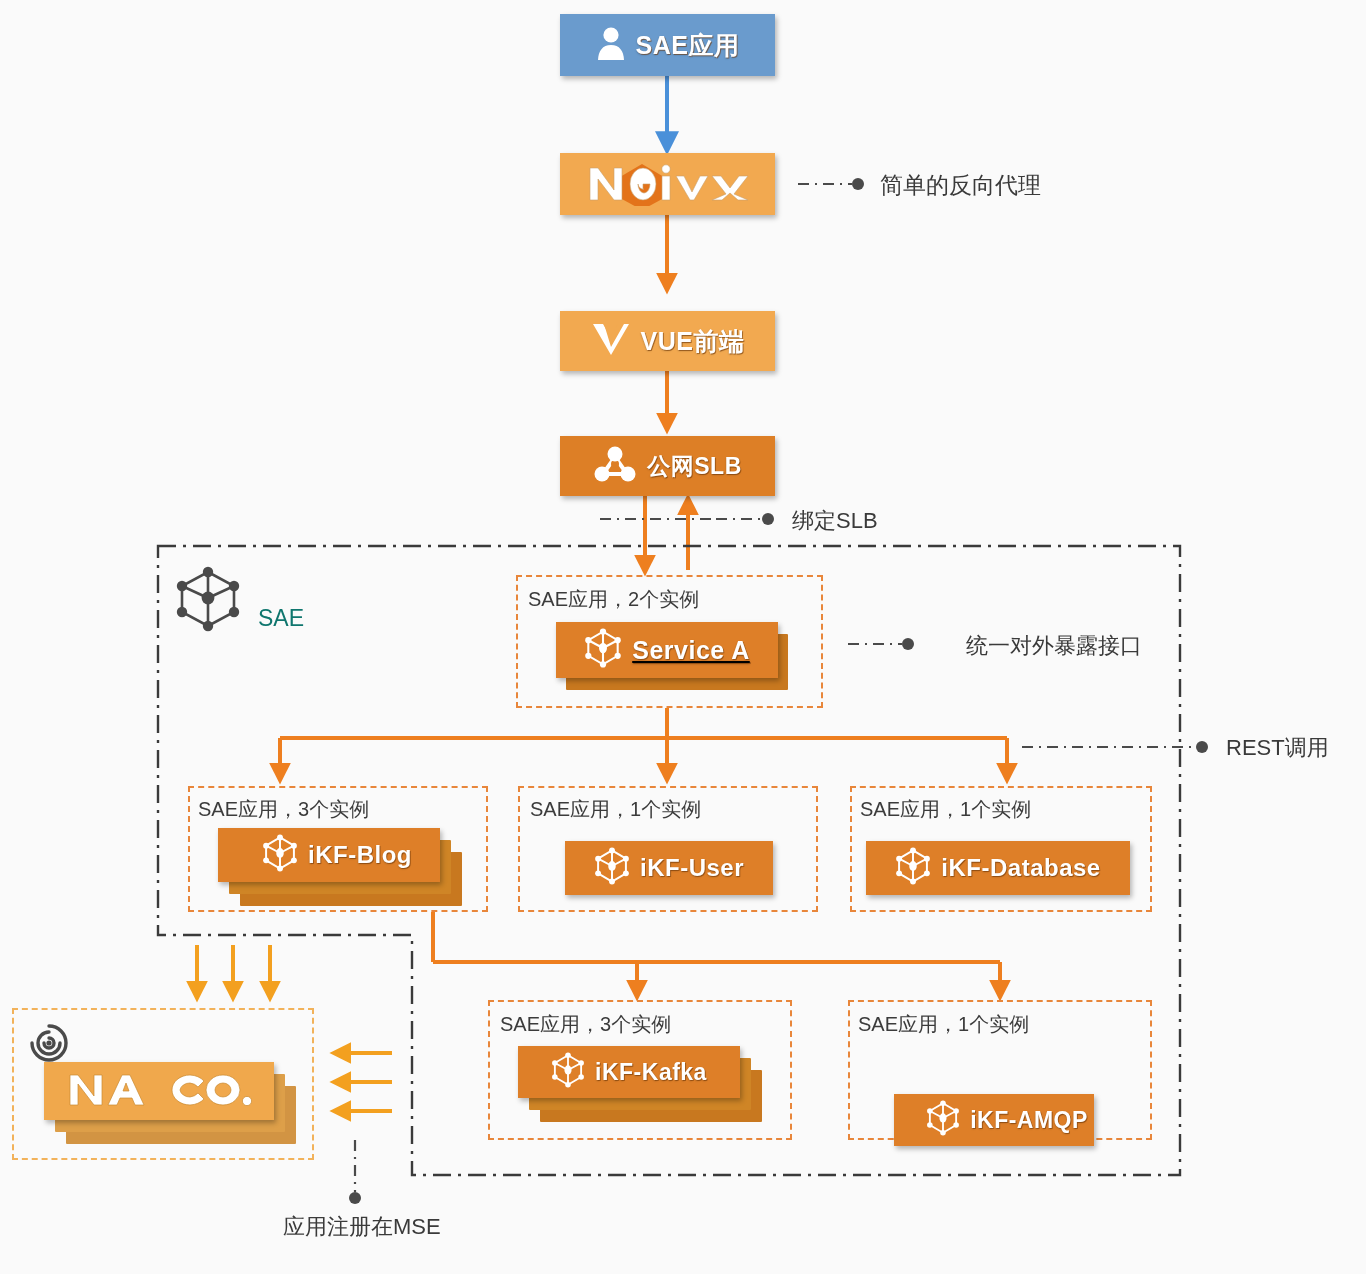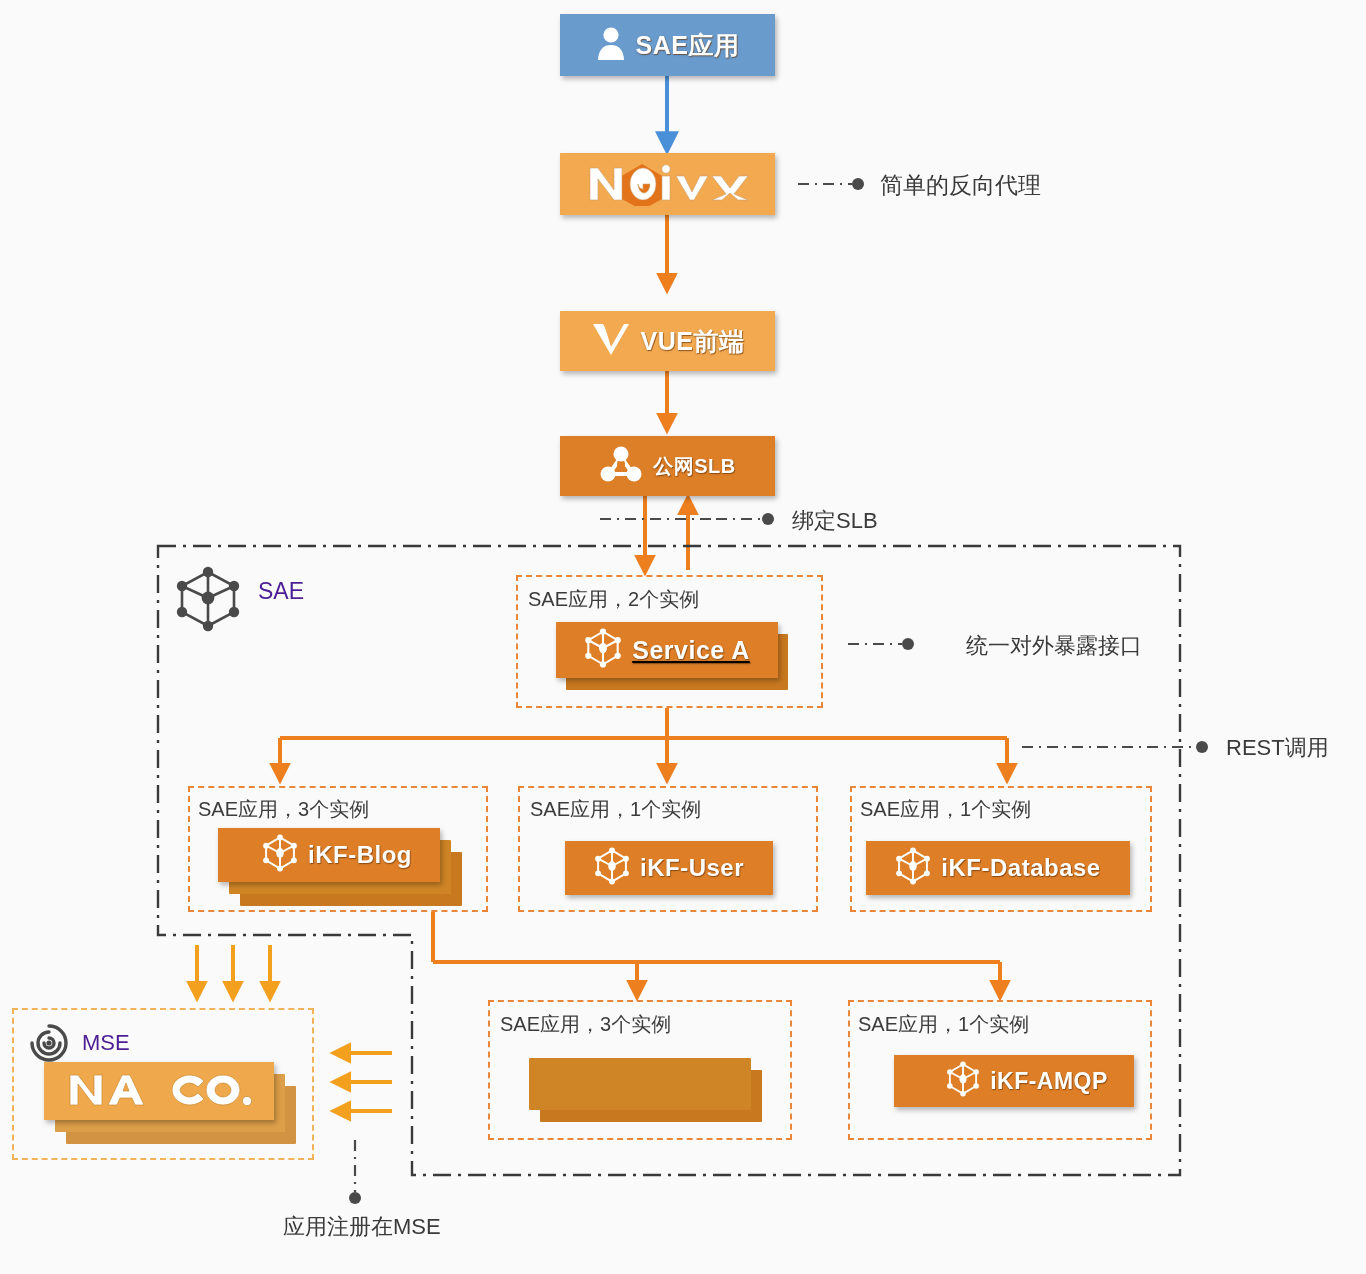--- a/index.html
+++ b/index.html
@@ -30,21 +30,21 @@
   .stack .sheet.back{background:#c8781f;}
   .stack .sheet.back2{background:#cf8526;}
   .stack .front{position:absolute;}
 
   
   .frame{position:absolute;box-sizing:border-box;}
   .frame-orange{border:2px dashed #e8863a;}
   .frame-lightorange{border:2px dashed #f2b25a;}
   .cap{position:absolute;color:#3b3b3b;white-space:nowrap;}
 
-  .sae-label{position:absolute;color:#4c1d95;}
+  .sae-label{position:absolute;color:#0f766e;margin-top:27px;}
   .annot{position:absolute;color:#3a3a3a;white-space:nowrap;text-align:center;}
 </style>
 </head>
 <body>
 
 <div id="stage">
 
   <svg class="layer" viewBox="0 0 1366 1274" width="1366" height="1274">
     <defs>
       <marker id="ar-blue" viewBox="0 0 10 10" refX="7" refY="5" markerWidth="6" markerHeight="6" orient="auto-start-reverse">
@@ -147,21 +147,21 @@
       <svg width="44" height="40" viewBox="0 0 44 40">
         <g stroke="#ffffff" stroke-width="4" fill="none">
           <path d="M22,13 L10,30 M22,13 L34,30 M10,30 L34,30"></path>
         </g>
         <circle cx="22" cy="20" r="4" fill="#dd7f26"></circle>
         <circle cx="22" cy="10" r="7.5" fill="#ffffff"></circle>
         <circle cx="9" cy="30" r="7.5" fill="#ffffff"></circle>
         <circle cx="35" cy="30" r="7.5" fill="#ffffff"></circle>
       </svg>
     </span>
-    <span class="lbl" style="font-size:20px;">公网SLB</span>
+    <span class="lbl" style="font-size:23px;">公网SLB</span>
   </div>
 
   <span style="position:absolute;left:172px;top:562px;">
     <svg width="72" height="72" viewBox="0 0 72 72">
       <g stroke="#4a4a4a" stroke-width="2.6" fill="none">
         <path d="M36,10 L62,24 L62,50 L36,64 L10,50 L10,24 Z"></path>
         <path d="M36,10 L36,36 M36,36 L62,24 M36,36 L10,24 M36,36 L36,64"></path>
       </g>
       <g fill="#4a4a4a">
         <circle cx="36" cy="10" r="5.2"></circle>
@@ -273,25 +273,45 @@
       </svg>
     </span>
     <span class="lbl" style="font-size:24px;">iKF-Database</span>
   </div>
 
   <div class="frame frame-orange" style="left:488px;top:1000px;width:304px;height:140px;"></div>
   <div class="cap" style="left:500px;top:1011px;font-size:20px;">SAE应用，3个实例</div>
   <div class="stack" style="left:518px;top:1046px;width:250px;height:74px;">
     <div class="sheet back" style="left:22px;top:24px;width:222px;height:52px;"></div>
     <div class="sheet back2" style="left:11px;top:12px;width:222px;height:52px;"></div>
+    <div class="node box-orange front shadowed" style="left:0;top:0;width:222px;height:52px;">
+      <span class="ico">
+        <svg width="34" height="38" viewBox="0 0 44 48">
+          <g stroke="#ffffff" stroke-width="2.4" fill="none">
+            <path d="M22,5 L39,15 L39,33 L22,43 L5,33 L5,15 Z"></path>
+            <path d="M22,5 L22,24 M22,24 L39,15 M22,24 L5,15 M22,24 L22,43"></path>
+          </g>
+          <g fill="#ffffff">
+            <circle cx="22" cy="5" r="3.6"></circle>
+              <circle cx="39" cy="15" r="3.6"></circle>
+            <circle cx="39" cy="33" r="3.6"></circle>
+              <circle cx="22" cy="43" r="3.6"></circle>
+            <circle cx="5" cy="33" r="3.6"></circle>
+              <circle cx="5" cy="15" r="3.6"></circle>
+            <ellipse cx="22" cy="24" rx="4.6" ry="6"></ellipse>
+          </g>
+        </svg>
+      </span>
+      <span class="lbl" style="font-size:23px;">iKF-Kafka</span>
+    </div>
   </div>
 
   <div class="frame frame-orange" style="left:848px;top:1000px;width:304px;height:140px;"></div>
   <div class="cap" style="left:858px;top:1011px;font-size:20px;">SAE应用，1个实例</div>
-  <div class="node box-orange shadowed" style="left:894px;top:1055px;width:240px;height:52px;padding-left:26px;">
+  <div class="node box-orange shadowed" style="left:894px;top:1094px;width:200px;height:52px;padding-left:26px;">
     <span class="ico">
       <svg width="34" height="38" viewBox="0 0 44 48">
         <g stroke="#ffffff" stroke-width="2.4" fill="none">
           <path d="M22,5 L39,15 L39,33 L22,43 L5,33 L5,15 Z"></path>
           <path d="M22,5 L22,24 M22,24 L39,15 M22,24 L5,15 M22,24 L22,43"></path>
         </g>
         <g fill="#ffffff">
           <circle cx="22" cy="5" r="3.6"></circle>
             <circle cx="39" cy="15" r="3.6"></circle>
           <circle cx="39" cy="33" r="3.6"></circle>

